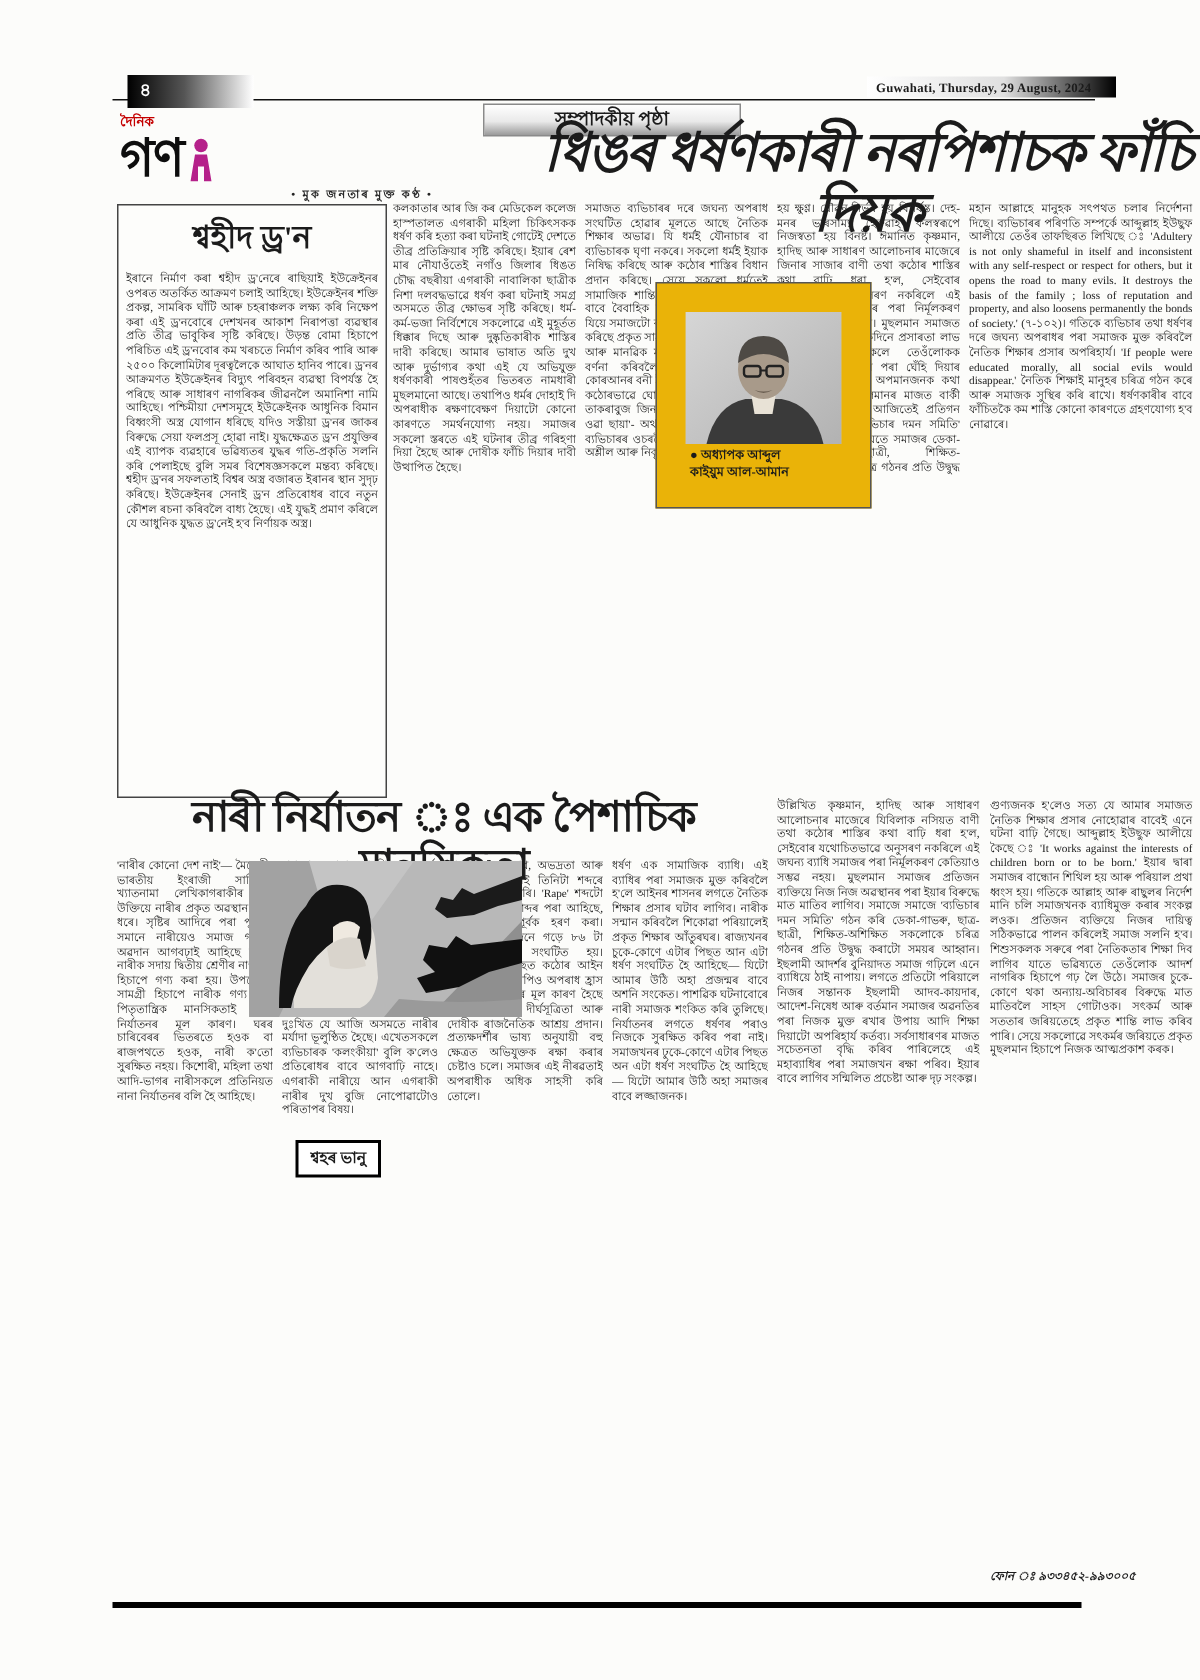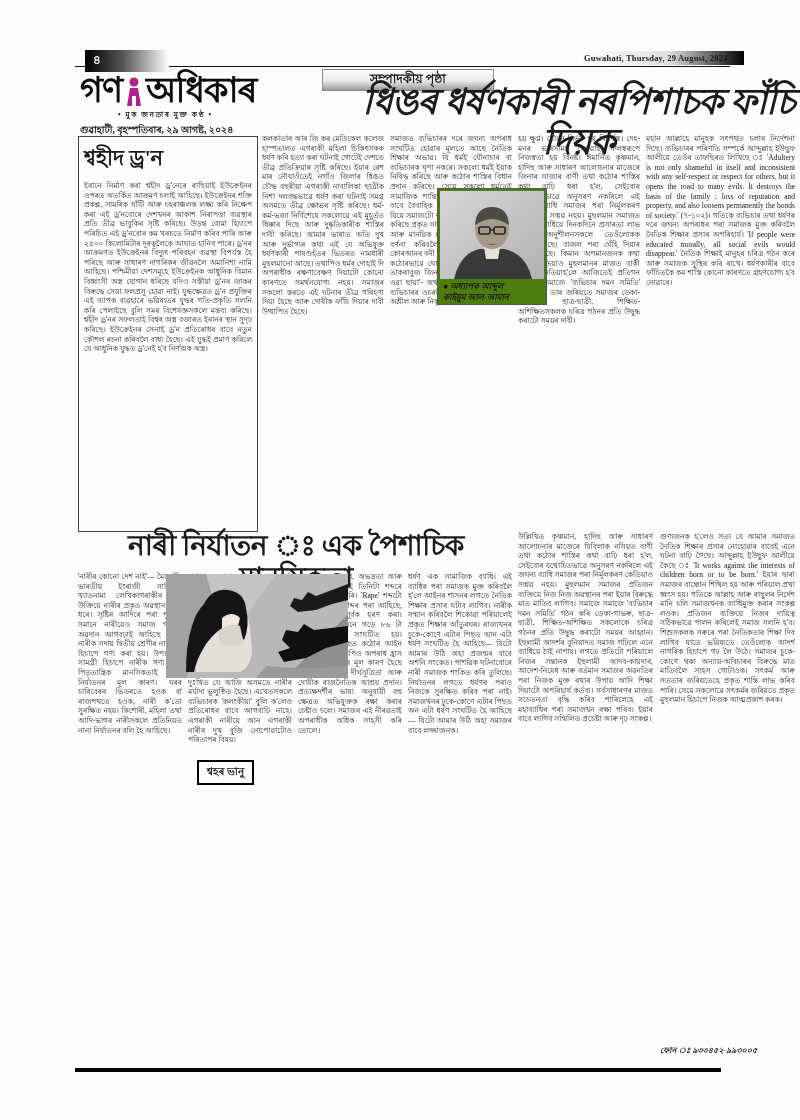--- a/index.html
+++ b/index.html
@@ -11,61 +11,61 @@
   .numbox{background:linear-gradient(90deg,#000 0%,#555 45%,#fff 100%);color:#fff;
           font-size:12px;font-weight:bold;padding:1px 0 1px 8px;}
   .secbox{background:linear-gradient(#fff 0%,#e9e9e9 55%,#9a9a9a 100%);border:1px solid #8a8a8a;
           text-align:center;font-size:12.5px;font-weight:bold;line-height:18px;margin-top:22px;}
   .datebox{background:linear-gradient(90deg,#fff 0%,#e0e0e0 55%,#000 100%);font-size:8.5px;
            font-weight:bold;padding:2px 16px 2px 6px;letter-spacing:.2px;}
   
   .daily{color:#c40000;font-size:9px;font-weight:bold;}
   .mast-title{font-size:35px;font-weight:900;letter-spacing:-1px;line-height:34px;color:#0d0d0d;
               display:flex;align-items:center;gap:2px;}
-  .tagline{font-size:7.5px;font-weight:bold;letter-spacing:1.5px;color:#222;}
+  .tagline{font-size:7.5px;font-weight:bold;letter-spacing:1.5px;color:#222;text-align:center;}
   .dateline{font-size:9.5px;font-weight:bold;color:#111;}
   
   .lead-head{font-size:36px;font-weight:800;letter-spacing:-1px;text-align:center;line-height:40px;font-style:italic;}
   .feat-head{font-size:28px;font-weight:800;text-align:center;letter-spacing:-.5px;line-height:32px;}
   .boxart{border:1px solid #444;background:#fdfdfb;padding:3px 5px;}
-  .boxart h3{margin:2px 0 4px 0;text-align:left;font-size:21px;font-weight:800;}
+  .boxart h3{margin:2px 0 4px 0;text-align:center;font-size:21px;font-weight:800;}
   
   .bodytext{font-size:7.5px;line-height:9.6px;text-align:justify;color:#202020;
             overflow:hidden;word-break:break-word;}
   .colrow{display:flex;}
   .colrow>div{overflow:hidden;}
   
-  .photobox{border:1px solid #555;background:#4d7c0f;padding:2px;font-style:italic;}
+  .photobox{border:1px solid #555;background:#eab308;padding:19px;}
   .caption{font-size:8.5px;font-weight:bold;line-height:10.5px;text-align:left;padding:2px 1px 0 3px;}
   
   .bylinebox{border:2px solid #000;background:#fff;font-size:10.5px;font-weight:bold;
              padding:2px 8px;text-align:center;}
   .phoneline{font-size:8px;font-style:italic;font-weight:bold;text-align:left;}
   .thickrule{background:#000;height:4px;}
 </style>
 </head>
 <body>
 
 <div id="page">
 
   <div class="abs hline" style="left:75px;top:66px;width:655px;"></div>
   <div class="abs numbox" style="left:85px;top:50px;width:76px;">৪</div>
   <div class="abs secbox" style="left:322px;top:47px;width:170px;height:20px;">সম্পাদকীয় পৃষ্ঠা</div>
   <div class="abs datebox" style="left:578px;top:51px;">Guwahati, Thursday, 29 August, 2024</div>
 
   <div class="abs" style="left:80px;top:74px;width:285px;">
+    <div class="daily">দৈনিক</div>
     <div class="mast-title">
       <span>গণ</span>
       <span style="display:inline-block;width:20px;height:30px;">
         <svg width="20" height="30" viewBox="0 0 20 30">
           <circle cx="10" cy="6" r="4.5" fill="#b5218a"></circle>
           <path d="M3 30 L6 12 L14 12 L17 30 L12 30 L12 20 L8 20 L8 30 Z" fill="#b5218a"></path>
         </svg>
       </span>
-      <span>অধিকাৰ</span>
     </div>
     <div class="tagline" style="margin:1px 0 2px 38px;">• মুক জনতাৰ মুক্ত কণ্ঠ •</div>
     <div class="dateline">গুৱাহাটী, বৃহস্পতিবাৰ, ২৯ আগষ্ট, ২০২৪</div>
   </div>
 
   <div class="abs lead-head" style="left:362px;top:82px;width:433px;">ধিঙৰ ধৰ্ষণকাৰী নৰপিশাচক ফাঁচি দিয়ক</div>
 
   <div class="abs boxart" style="left:78px;top:136px;width:168px;height:388px;">
     <h3>শ্বহীদ ড্ৰ'ন</h3>
     <div class="bodytext" style="height:352px;">ইৰানে নিৰ্মাণ কৰা শ্বহীদ ড্ৰ'নেৰে ৰাছিয়াই ইউক্ৰেইনৰ ওপৰত অতৰ্কিত আক্ৰমণ চলাই আহিছে। ইউক্ৰেইনৰ শক্তি প্ৰকল্প, সামৰিক ঘাঁটি আৰু চহৰাঞ্চলক লক্ষ্য কৰি নিক্ষেপ কৰা এই ড্ৰ'নবোৰে দেশখনৰ আকাশ নিৰাপত্তা ব্যৱস্থাৰ প্ৰতি তীব্ৰ ভাবুকিৰ সৃষ্টি কৰিছে। উড়ন্ত বোমা হিচাপে পৰিচিত এই ড্ৰ'নবোৰ কম খৰচতে নিৰ্মাণ কৰিব পাৰি আৰু ২৫০০ কিলোমিটাৰ দূৰত্বলৈকে আঘাত হানিব পাৰে। ড্ৰ'নৰ আক্ৰমণত ইউক্ৰেইনৰ বিদ্যুৎ পৰিবহন ব্যৱস্থা বিপৰ্যস্ত হৈ পৰিছে আৰু সাধাৰণ নাগৰিকৰ জীৱনলৈ অমানিশা নামি আহিছে। পশ্চিমীয়া দেশসমূহে ইউক্ৰেইনক আধুনিক বিমান বিধ্বংসী অস্ত্ৰ যোগান ধৰিছে যদিও সস্তীয়া ড্ৰ'নৰ জাকৰ বিৰুদ্ধে সেয়া ফলপ্ৰসূ হোৱা নাই। যুদ্ধক্ষেত্ৰত ড্ৰ'ন প্ৰযুক্তিৰ এই ব্যাপক ব্যৱহাৰে ভৱিষ্যতৰ যুদ্ধৰ গতি-প্ৰকৃতি সলনি কৰি পেলাইছে বুলি সমৰ বিশেষজ্ঞসকলে মন্তব্য কৰিছে। শ্বহীদ ড্ৰ'নৰ সফলতাই বিশ্বৰ অস্ত্ৰ বজাৰত ইৰানৰ স্থান সুদৃঢ় কৰিছে। ইউক্ৰেইনৰ সেনাই ড্ৰ'ন প্ৰতিৰোধৰ বাবে নতুন কৌশল ৰচনা কৰিবলৈ বাধ্য হৈছে। এই যুদ্ধই প্ৰমাণ কৰিলে যে আধুনিক যুদ্ধত ড্ৰ'নেই হ'ব নিৰ্ণায়ক অস্ত্ৰ।</div>

